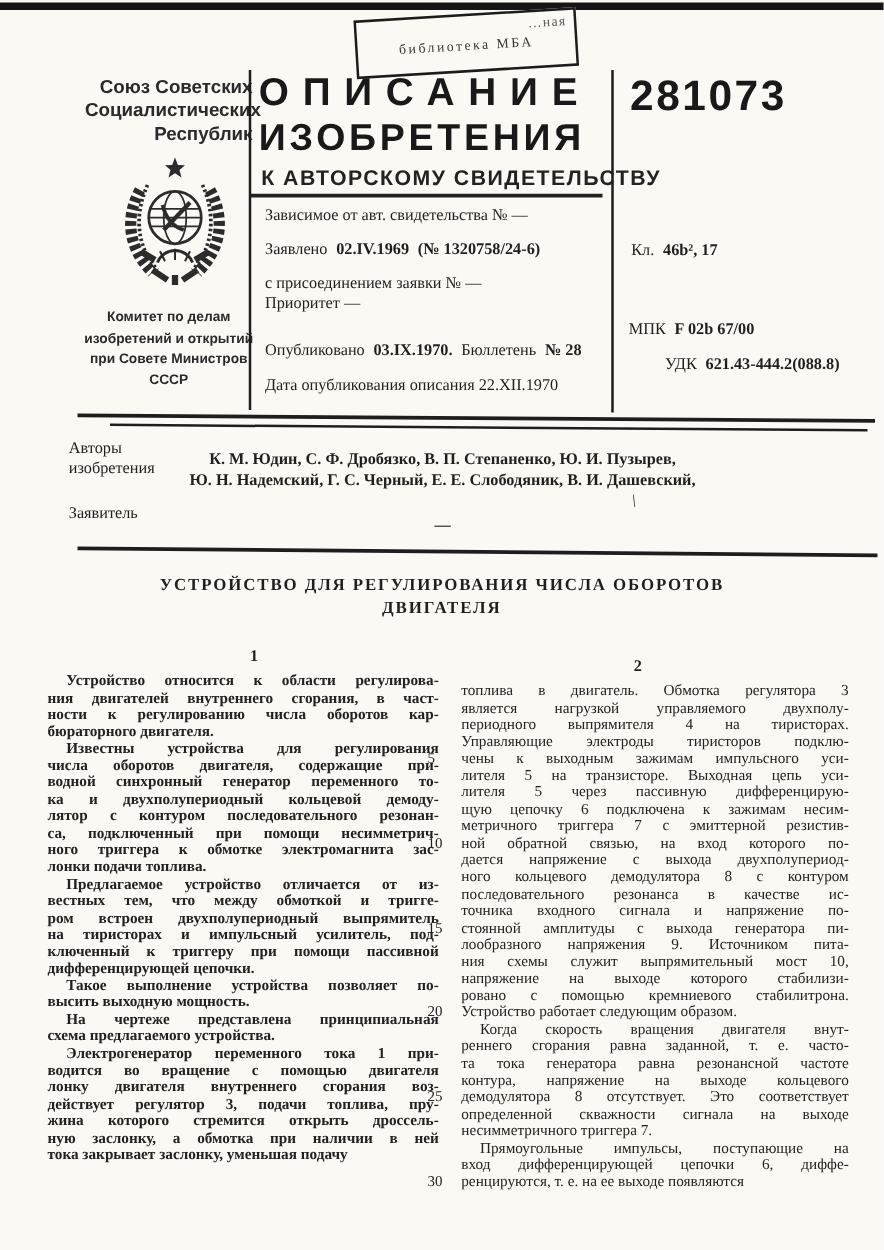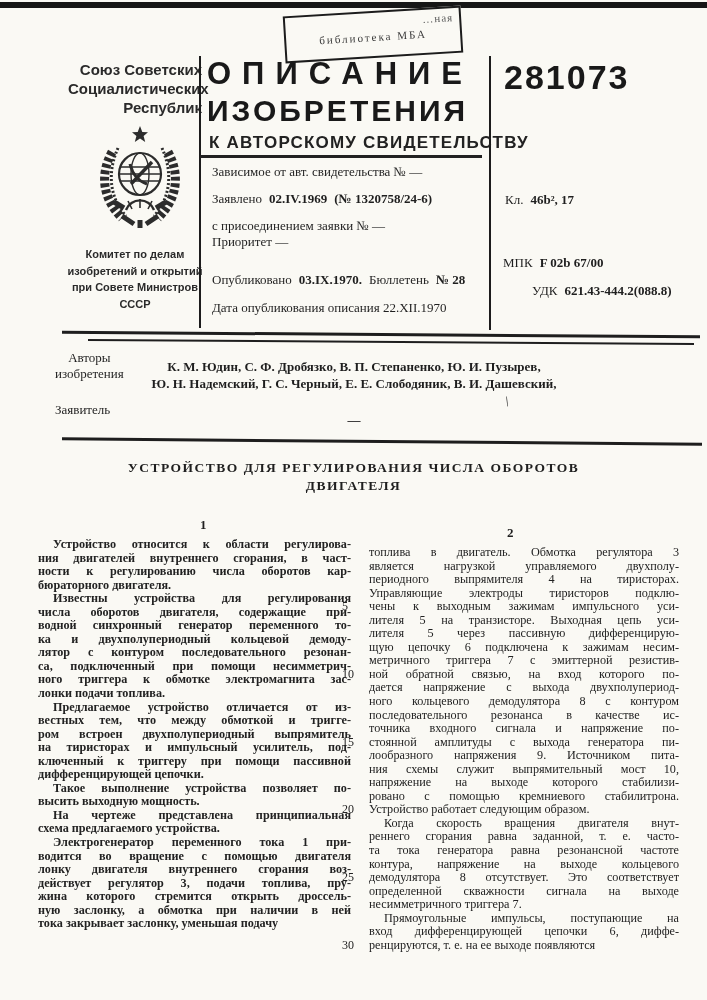--- a/index.html
+++ b/index.html
@@ -48,21 +48,21 @@
 
   .meta{font-size:13px;white-space:nowrap;}
   .b{font-weight:bold;}
   .gap{margin-left:7px;}
 
   .hrule{background:#1e1e1e;}
   .hrule-a{left:62px;top:333px;width:638px;height:3px;transform:rotate(0.4deg);}
   .hrule-b{left:88px;top:341px;width:606px;height:2px;transform:rotate(0.4deg);}
   .hrule-c{left:62px;top:440px;width:640px;height:3px;transform:rotate(0.5deg);}
 
-  .authors-label{left:55px;top:350px;font-size:13px;line-height:16px;text-align:center;}
+  .authors-label{left:55px;top:350px;font-size:13px;line-height:16px;}
   .names{left:128px;top:358px;width:452px;text-align:center;
          font-size:13px;font-weight:bold;line-height:17px;}
   .applicant{left:55px;top:402px;font-size:13px;}
   .names-dash{left:128px;top:412px;width:452px;text-align:center;font-weight:bold;font-size:13px;}
   .slash-mark{left:505px;top:394px;font-size:14px;color:#333;transform:rotate(12deg);}
 
   .title{left:0;top:460px;width:707px;text-align:center;
          font-size:13.5px;font-weight:bold;letter-spacing:1.5px;}
   .title2{top:478px;}
 

